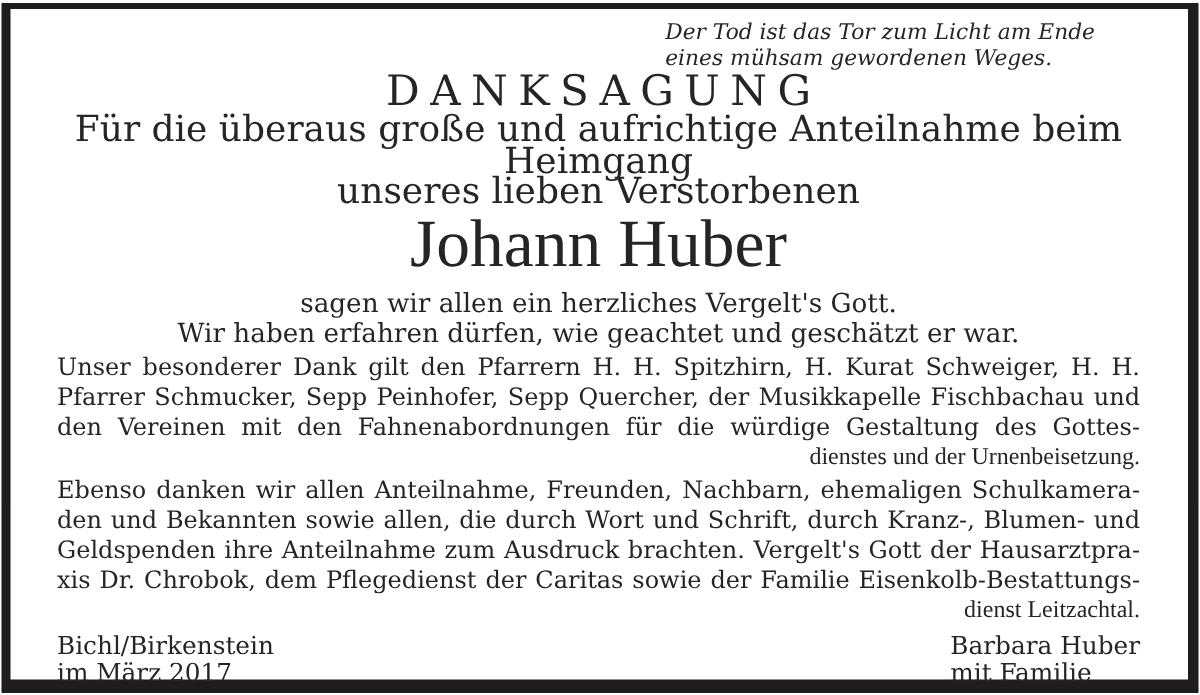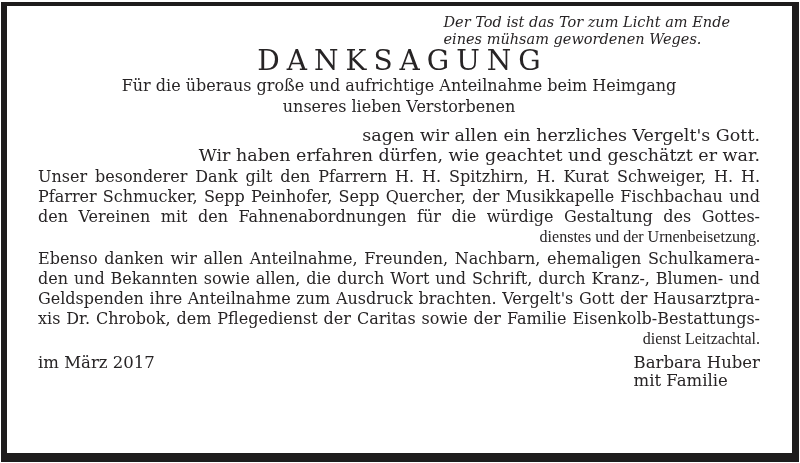--- a/index.html
+++ b/index.html
@@ -38,40 +38,40 @@
     margin-top: 2px;
     text-align: center;
     font-size: 28px;
     line-height: 22px;
     letter-spacing: 7px;
     text-indent: 7px;
   }
   .intro {
     margin-top: 4px;
     text-align: center;
-    font-size: 16px;
+    font-size: 24px;
     line-height: 20.5px;
   }
   .deceased-name {
     margin-top: 1px;
     text-align: center;
     font-family: "Liberation Serif", serif;
     font-size: 45px;
     line-height: 46px;
     font-weight: normal;
   }
   .nickname {
     margin-top: 3px;
     text-align: center;
     font-size: 17px;
     line-height: 19px;
   }
   .acknowledgment {
     margin-top: 8px;
-    text-align: right;
+    text-align: center;
     font-size: 17.5px;
     line-height: 20px;
   }
   .paragraph {
     margin-top: 2px;
     font-size: 16px;
     line-height: 20px;
   }
   .line-justify {
     text-align: justify;
@@ -102,20 +102,21 @@
         <div>eines mühsam gewordenen Weges.</div>
       </div>
 
       <div class="heading">DANKSAGUNG</div>
 
       <div class="intro">
         <div>Für die überaus große und aufrichtige Anteilnahme beim Heimgang</div>
         <div>unseres lieben Verstorbenen</div>
       </div>
 
+      <div class="deceased-name">Johann Huber</div>
 
 
       <div class="acknowledgment">
         <div>sagen wir allen ein herzliches Vergelt's Gott.</div>
         <div>Wir haben erfahren dürfen, wie geachtet und geschätzt er war.</div>
       </div>
 
       <div class="paragraph">
         <div class="line-justify">Unser besonderer Dank gilt den Pfarrern H. H. Spitzhirn, H. Kurat Schweiger, H. H.</div>
         <div class="line-justify">Pfarrer Schmucker, Sepp Peinhofer, Sepp Quercher, der Musikkapelle Fischbachau und</div>
@@ -126,20 +127,21 @@
       <div class="paragraph">
         <div class="line-justify">Ebenso danken wir allen Anteilnahme, Freunden, Nachbarn, ehemaligen Schulkamera-</div>
         <div class="line-justify">den und Bekannten sowie allen, die durch Wort und Schrift, durch Kranz-, Blumen- und</div>
         <div class="line-justify">Geldspenden ihre Anteilnahme zum Ausdruck brachten. Vergelt's Gott der Hausarztpra-</div>
         <div class="line-justify">xis Dr. Chrobok, dem Pflegedienst der Caritas sowie der Familie Eisenkolb-Bestattungs-</div>
         <div class="line-center">dienst Leitzachtal.</div>
       </div>
 
       <div class="footer">
         <div class="footer-left">
+          <div>Bichl/Birkenstein</div>
           <div>im März 2017</div>
         </div>
         <div class="footer-right">
           <div class="signature-name">Barbara Huber</div>
           <div>mit Familie</div>
         </div>
       </div>
 
     </div>
   </div>

